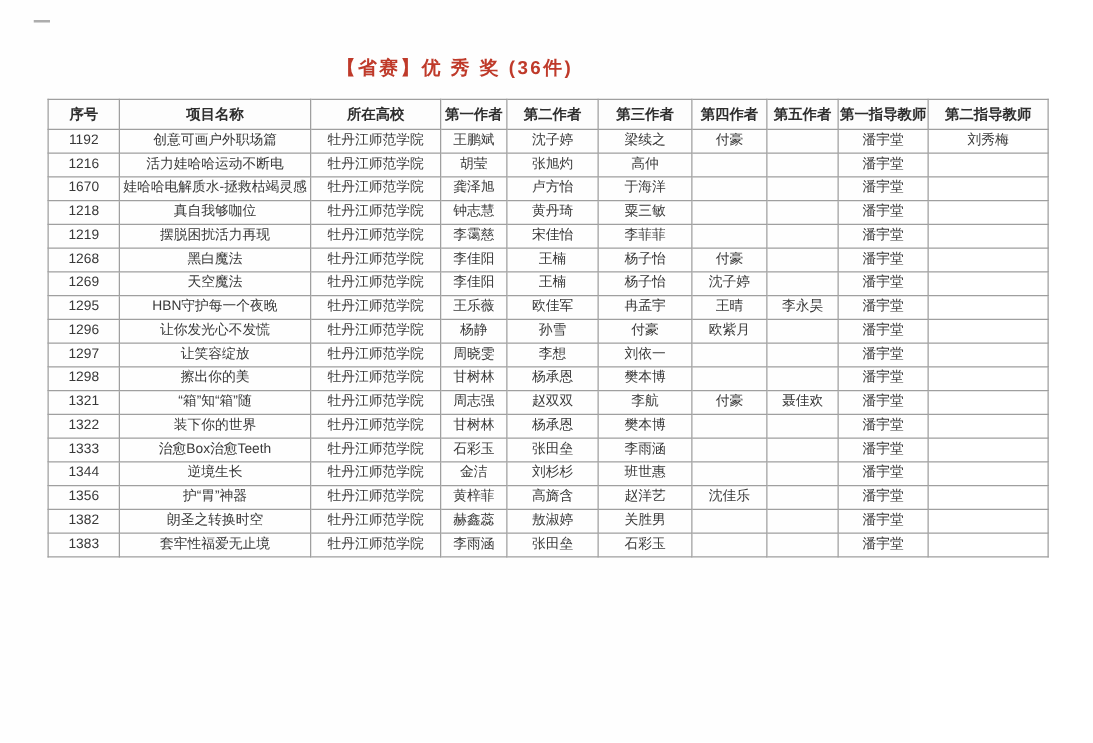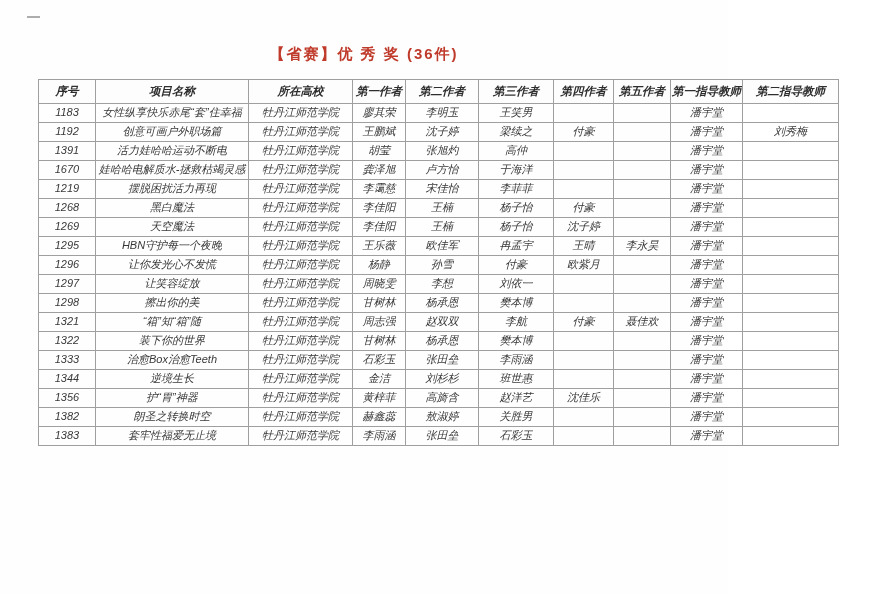--- a/index.html
+++ b/index.html
@@ -37,21 +37,20 @@
     letter-spacing: 2px;
     color: #bf3a2a;
   }
   table.award-table {
     position: absolute;
     top: 79px;
     left: 38px;
     width: 800px;
     border-collapse: collapse;
     table-layout: fixed;
-    font-style: italic;
   }
   table.award-table th,
   table.award-table td {
     border: 1px solid #9f9f9f;
     text-align: center;
     vertical-align: middle;
     overflow: hidden;
     white-space: nowrap;
     padding: 0 1px;
     color: #383838;
@@ -99,62 +98,62 @@
           <th>第二作者</th>
           <th>第三作者</th>
           <th>第四作者</th>
           <th>第五作者</th>
           <th>第一指导教师</th>
           <th>第二指导教师</th>
         </tr>
     </thead>
     <tbody>
         <tr>
-          <td>1183</td>
-          <td>女性纵享快乐赤尾“套”住幸福</td>
-          <td>牡丹江师范学院</td>
-          <td>廖其荣</td>
-          <td>李明玉</td>
-          <td>王笑男</td>
-          <td></td>
-          <td></td>
-          <td>潘宇堂</td>
-          <td></td>
-        </tr>
-        <tr>
           <td>1192</td>
           <td>创意可画户外职场篇</td>
           <td>牡丹江师范学院</td>
           <td>王鹏斌</td>
           <td>沈子婷</td>
           <td>梁续之</td>
           <td>付豪</td>
           <td></td>
           <td>潘宇堂</td>
           <td>刘秀梅</td>
         </tr>
         <tr>
-          <td>1391</td>
+          <td>1216</td>
           <td>活力娃哈哈运动不断电</td>
           <td>牡丹江师范学院</td>
           <td>胡莹</td>
           <td>张旭灼</td>
           <td>高仲</td>
           <td></td>
           <td></td>
           <td>潘宇堂</td>
           <td></td>
         </tr>
         <tr>
           <td>1670</td>
           <td>娃哈哈电解质水-拯救枯竭灵感</td>
           <td>牡丹江师范学院</td>
           <td>龚泽旭</td>
           <td>卢方怡</td>
           <td>于海洋</td>
+          <td></td>
+          <td></td>
+          <td>潘宇堂</td>
+          <td></td>
+        </tr>
+        <tr>
+          <td>1218</td>
+          <td>真自我够咖位</td>
+          <td>牡丹江师范学院</td>
+          <td>钟志慧</td>
+          <td>黄丹琦</td>
+          <td>粟三敏</td>
           <td></td>
           <td></td>
           <td>潘宇堂</td>
           <td></td>
         </tr>
         <tr>
           <td>1219</td>
           <td>摆脱困扰活力再现</td>
           <td>牡丹江师范学院</td>
           <td>李霭慈</td>

